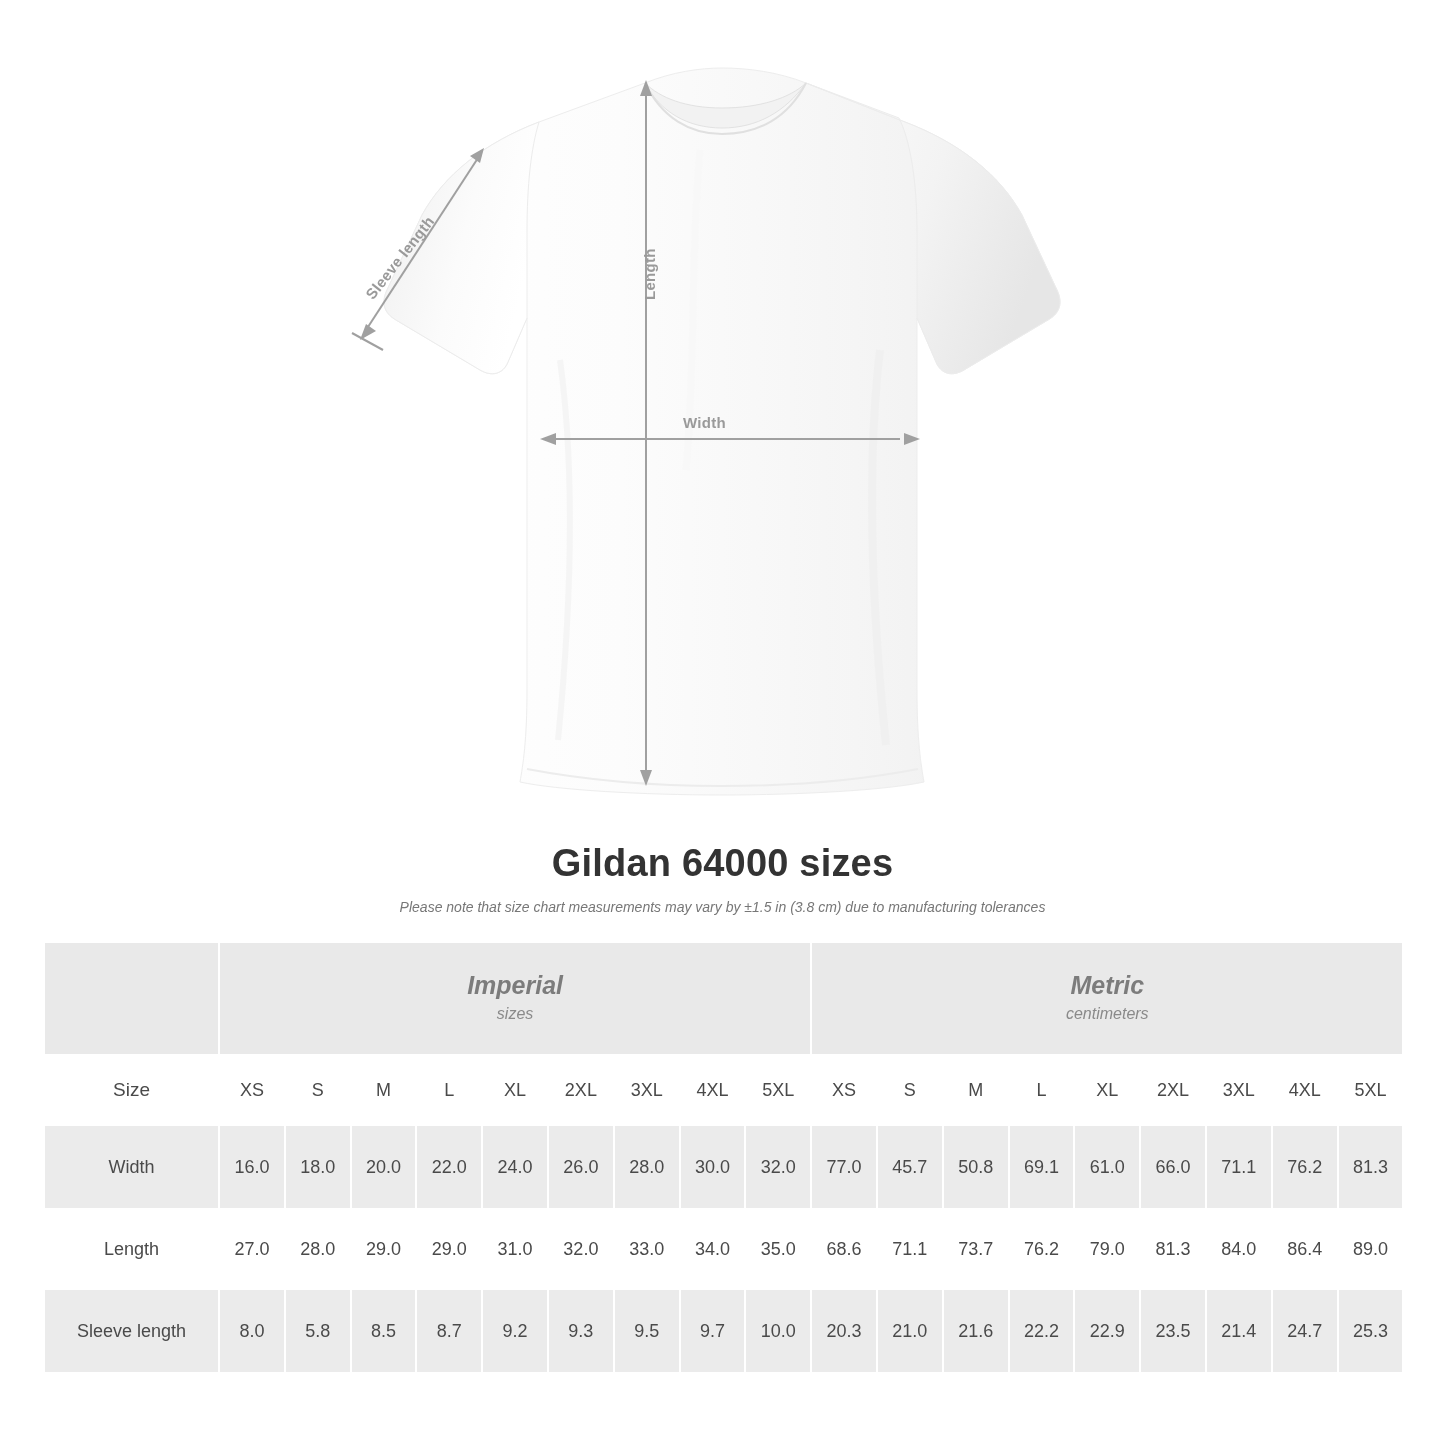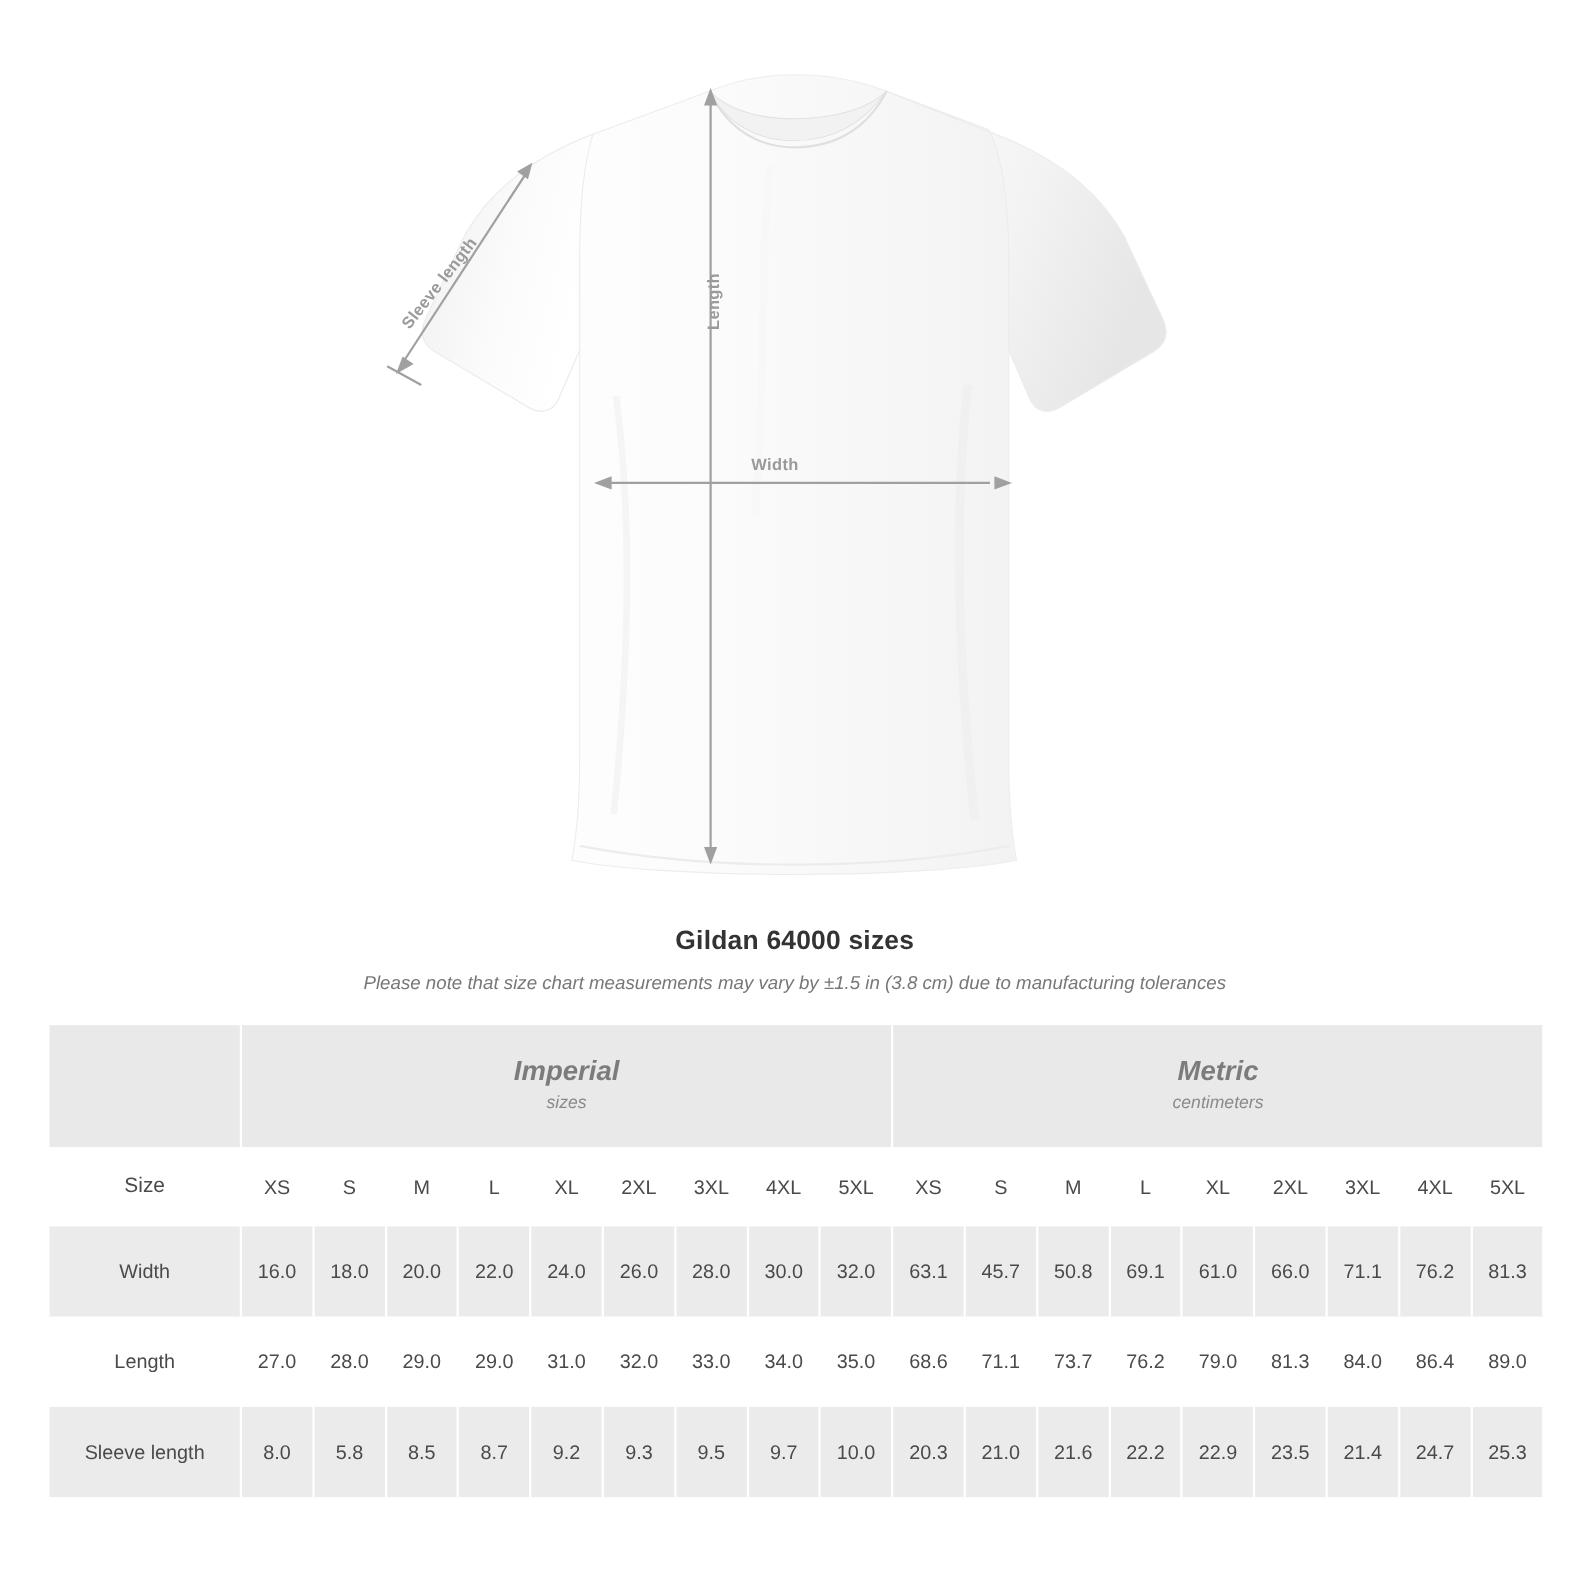--- a/index.html
+++ b/index.html
@@ -50,28 +50,28 @@
     transform: rotate(-52deg);
     transform-origin: left top;
   }
 
   
   .title-block {
     text-align: center;
     margin-top: 12px;
   }
   .chart-title {
-    font-size: 24px;
+    font-size: 38px;
     font-weight: bold;
     color: #333333;
     margin: 0 0 14px 0;
     letter-spacing: 0.2px;
   }
   .chart-note {
-    font-size: 17px;
+    font-size: 14px;
     font-style: italic;
     color: #777777;
     margin: 0;
   }
 
   
   .table-wrap {
     margin: 28px 43px 0 43px;
     width: 1359px;
   }
@@ -291,21 +291,21 @@
         <td class="rowhead">Width</td>
         <td>16.0</td>
         <td>18.0</td>
         <td>20.0</td>
         <td>22.0</td>
         <td>24.0</td>
         <td>26.0</td>
         <td>28.0</td>
         <td>30.0</td>
         <td>32.0</td>
-        <td>63.1</td>
+        <td>77.0</td>
         <td>45.7</td>
         <td>50.8</td>
         <td>69.1</td>
         <td>61.0</td>
         <td>66.0</td>
         <td>71.1</td>
         <td>76.2</td>
         <td>81.3</td>
       </tr>
 

